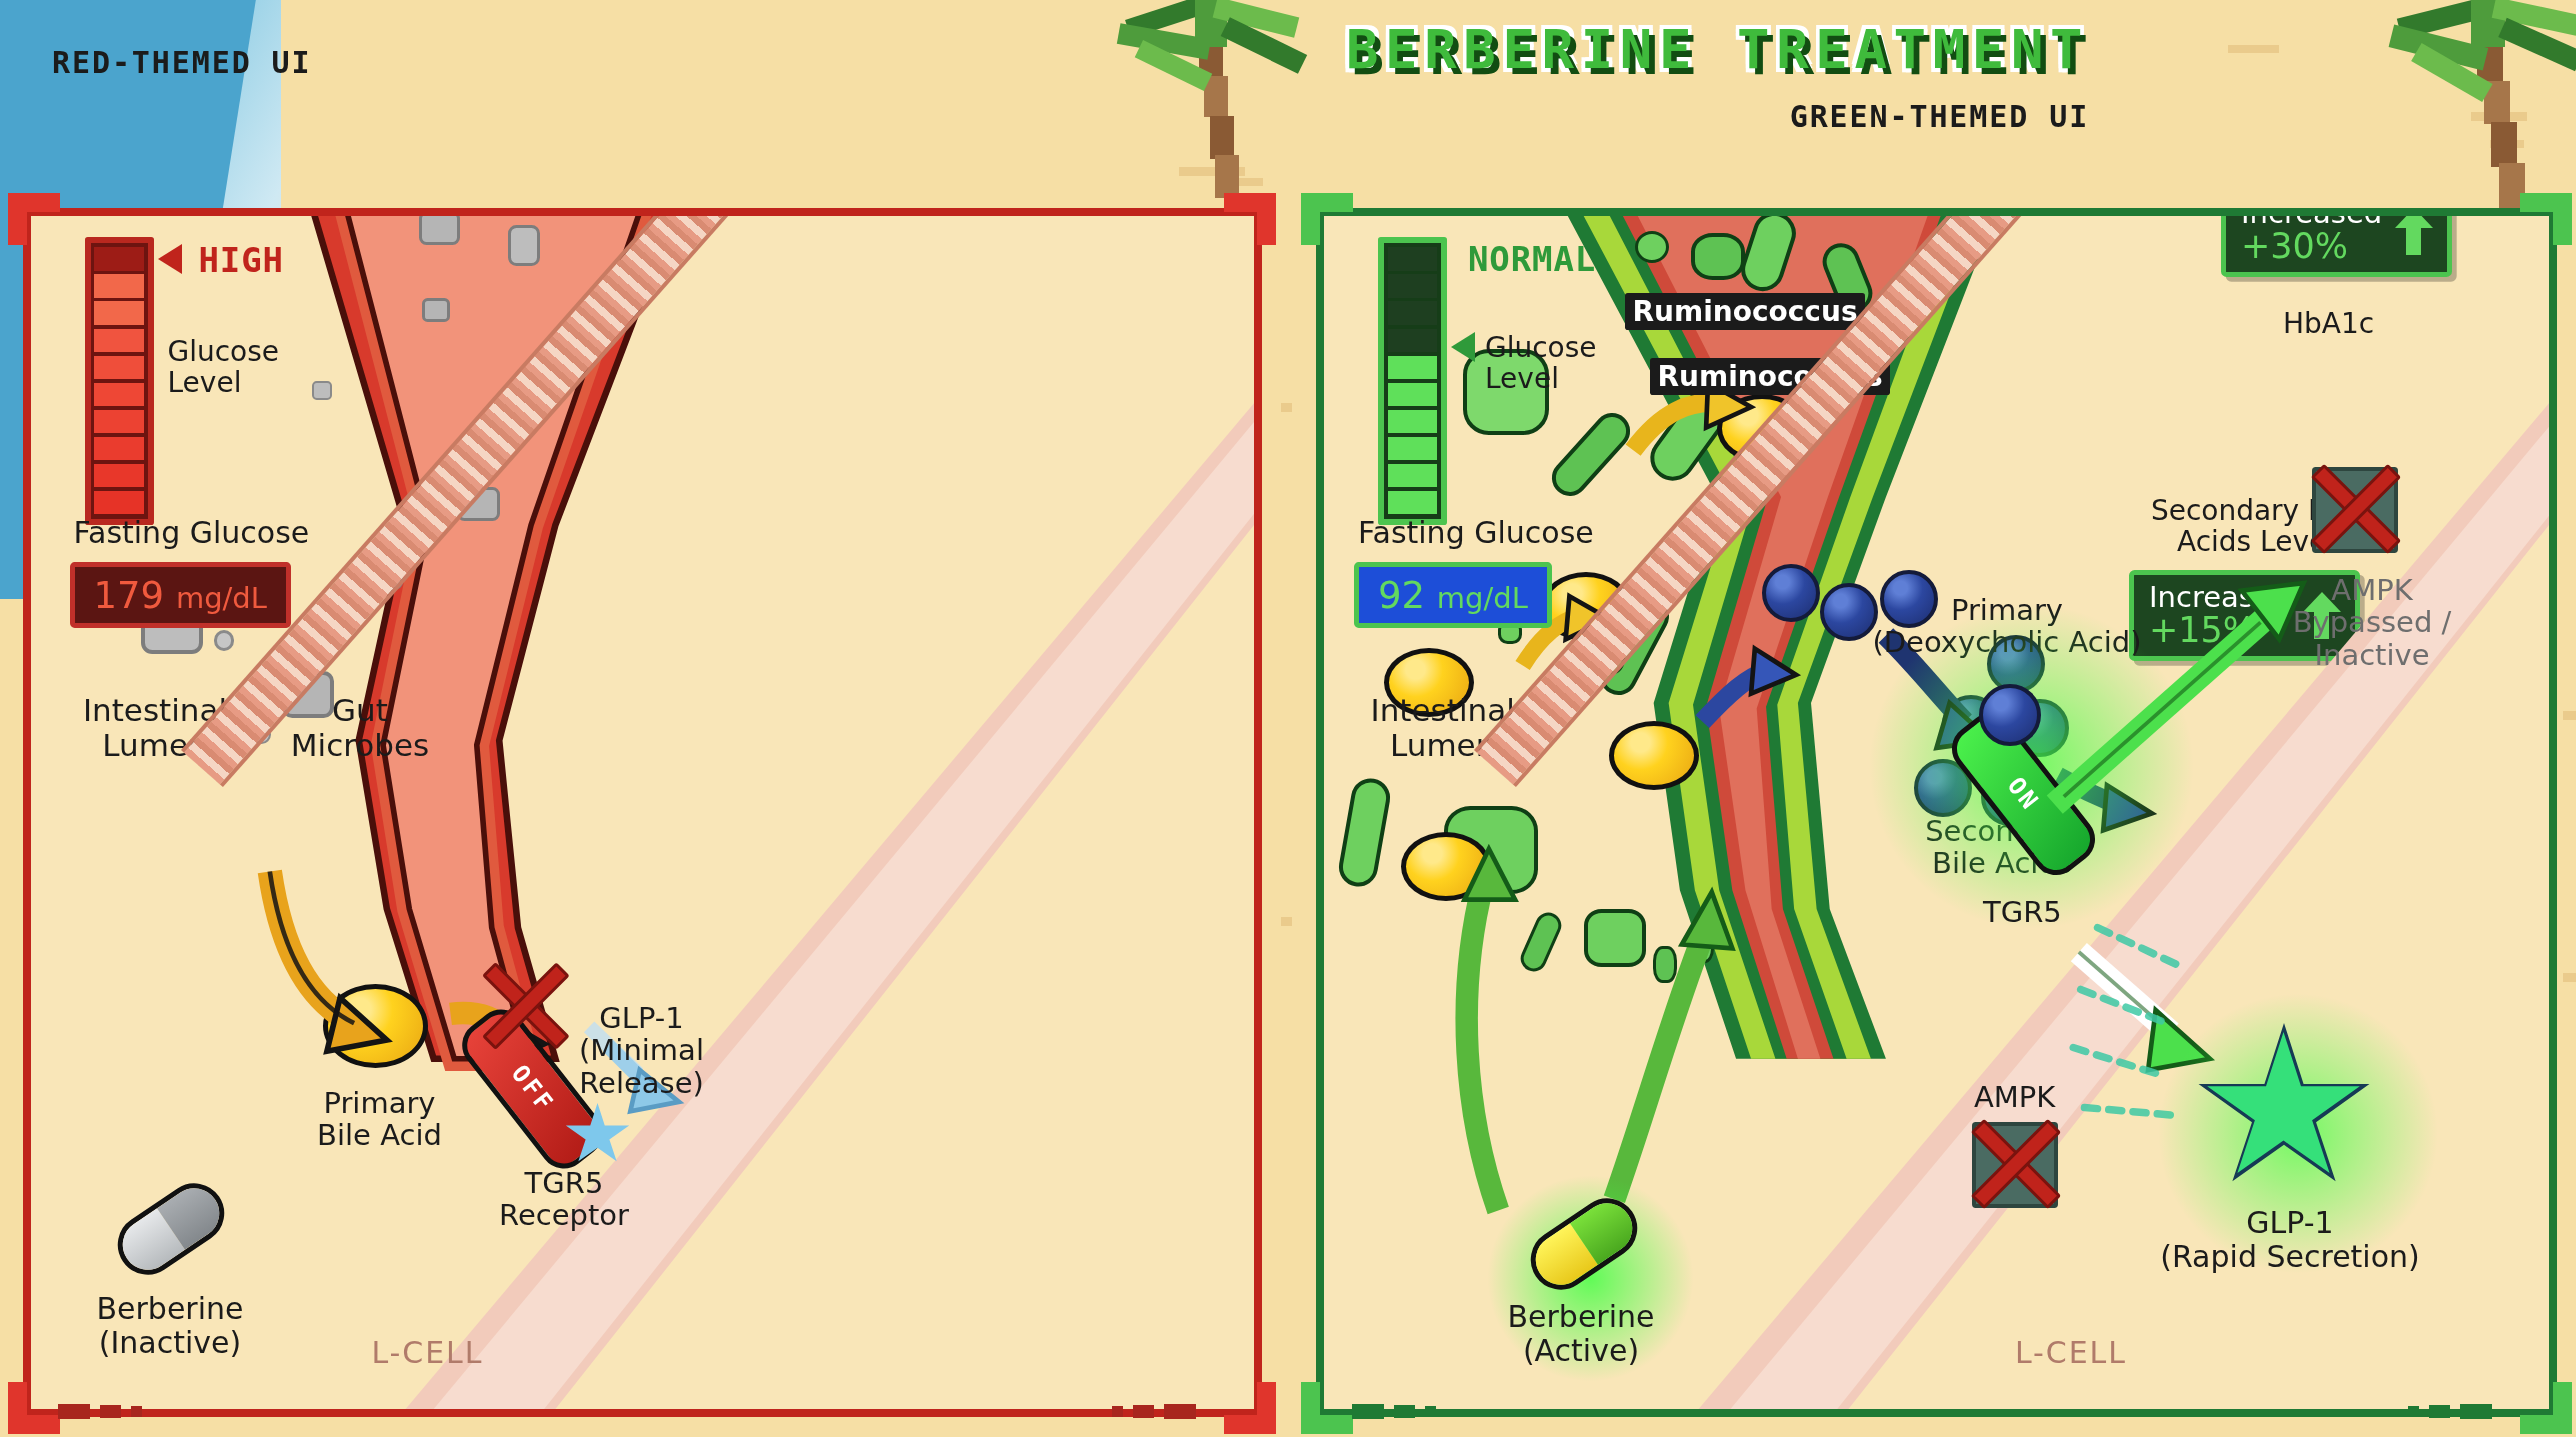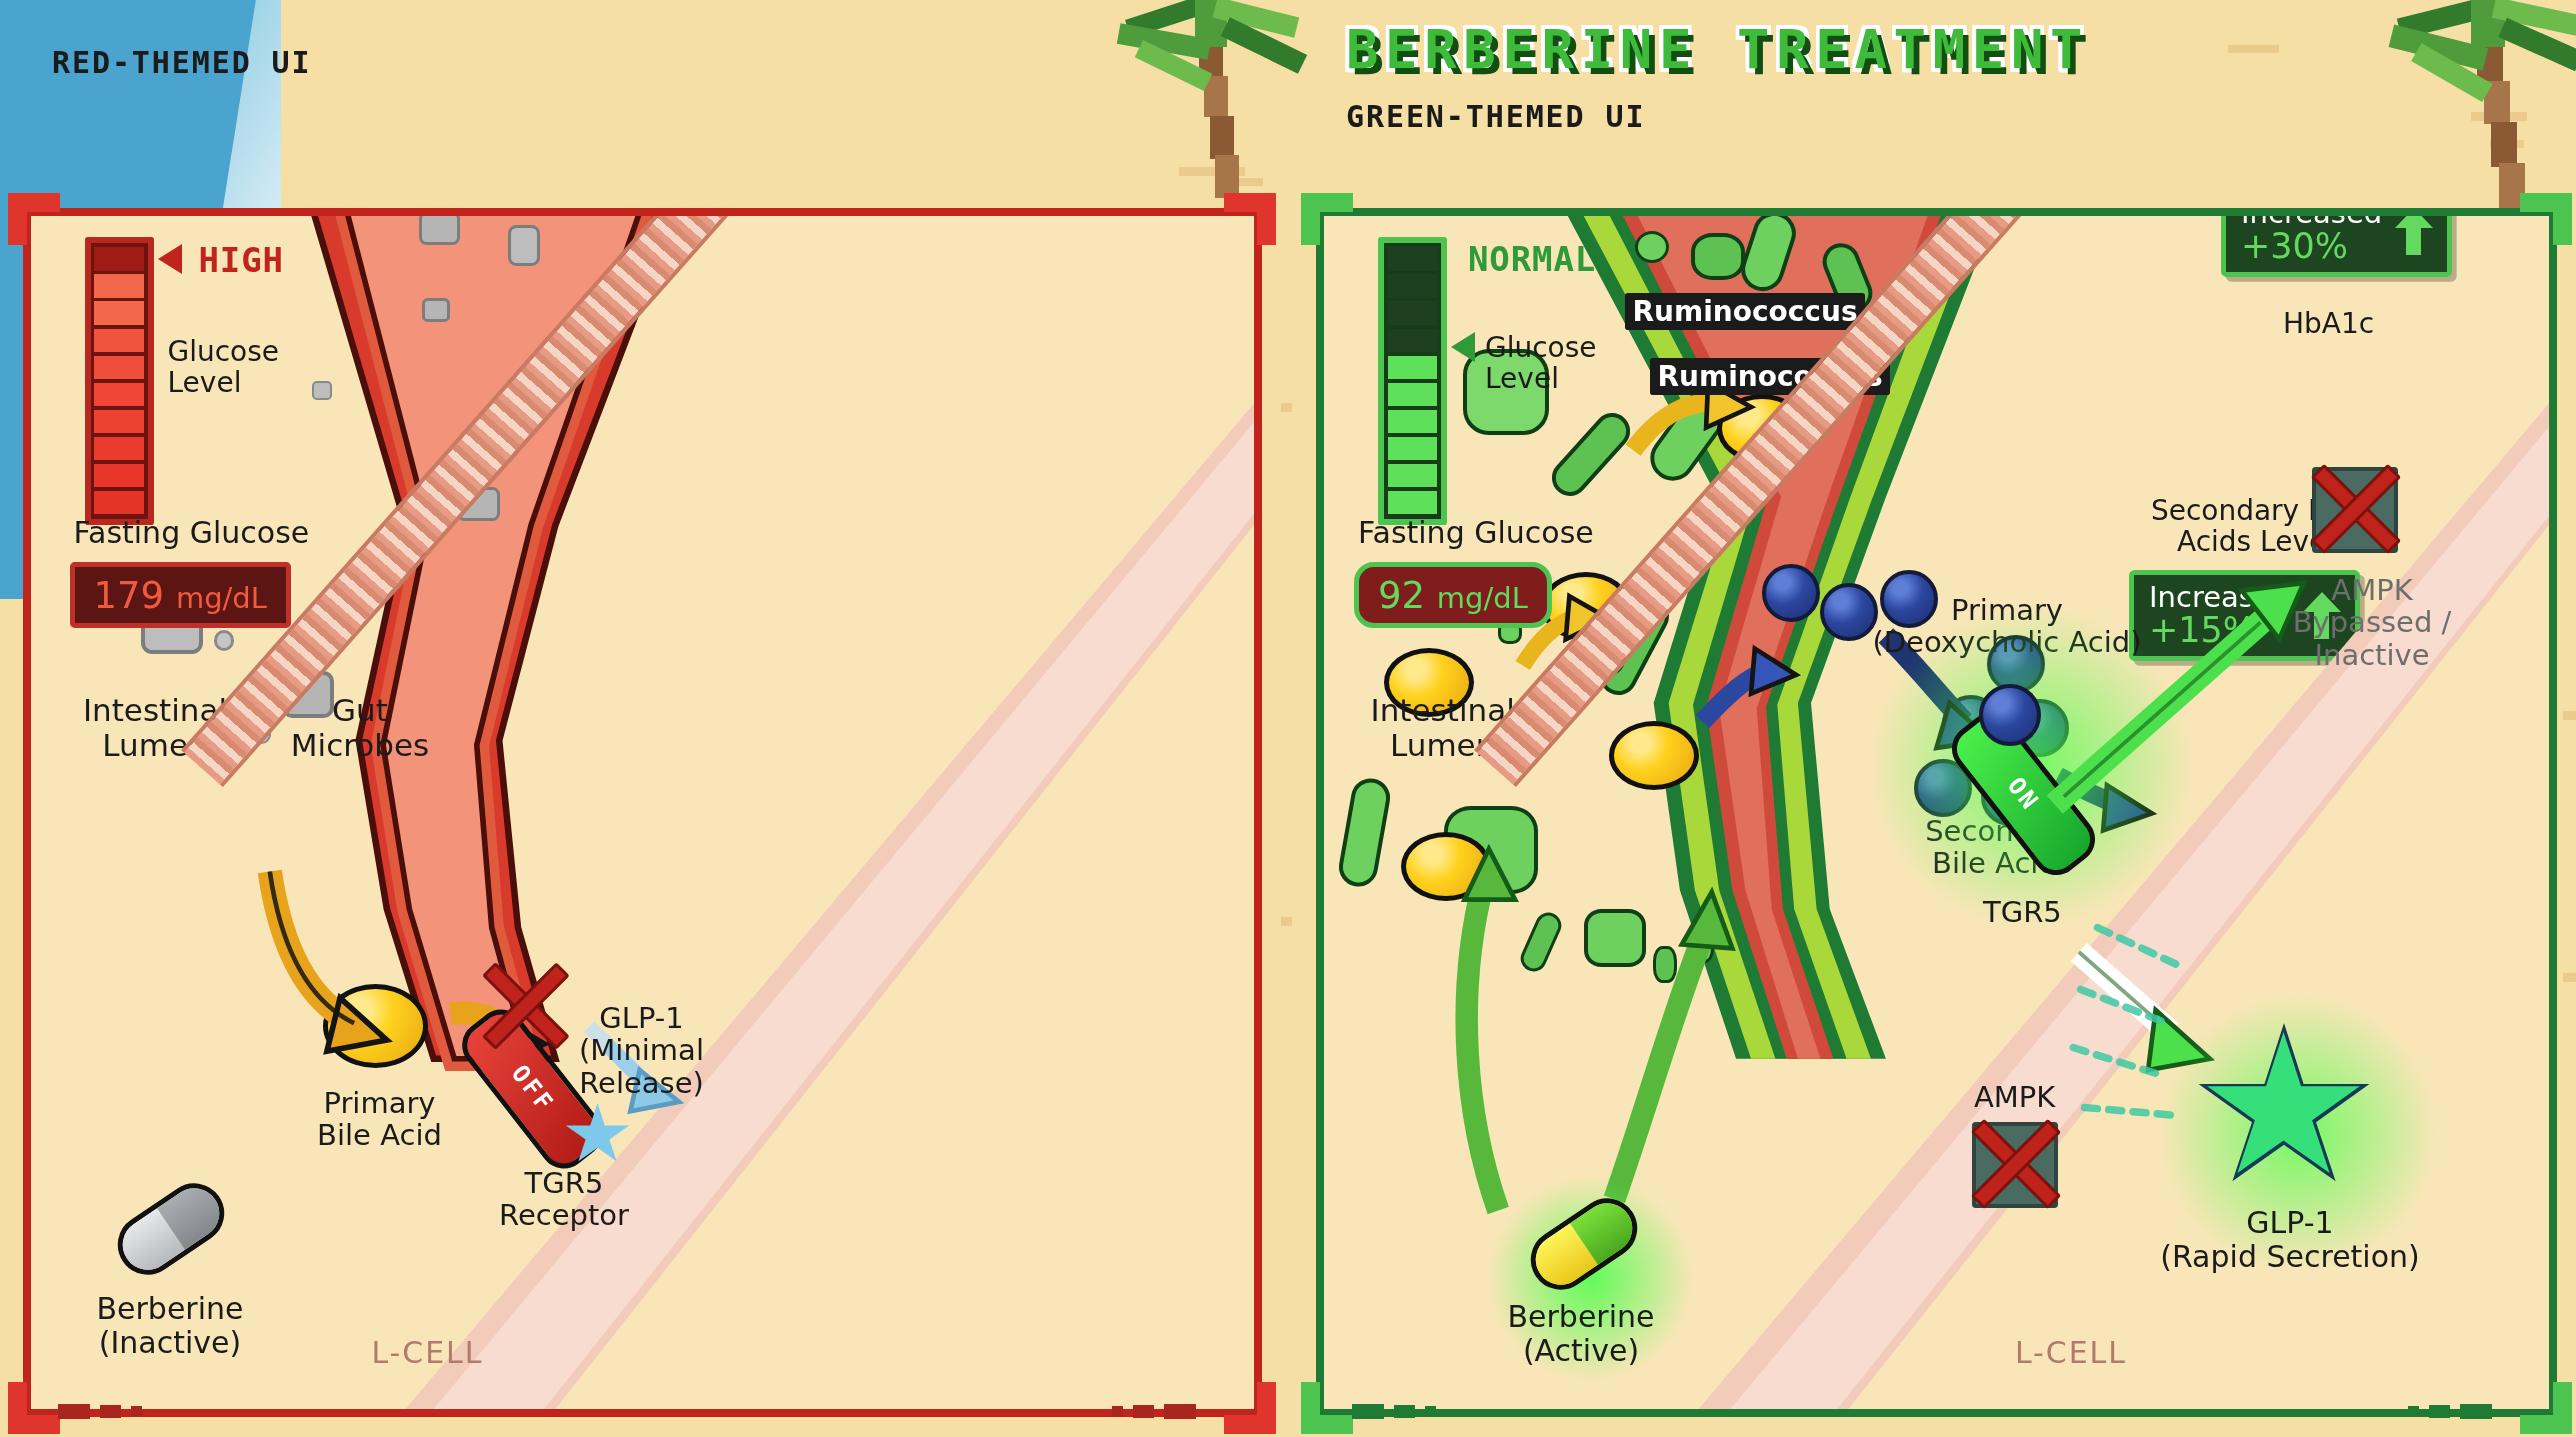--- a/index.html
+++ b/index.html
@@ -79,21 +79,21 @@
   .lbl { position:absolute; font-size:28px; color:#1b1b1b; line-height:1.12;
     font-family:"DejaVu Sans", sans-serif; }
   .lbl.c { text-align:center; }
 
   .statusword { position:absolute; font-family:"DejaVu Sans Mono", monospace;
     font-weight:bold; font-size:34px; letter-spacing:0.9px; }
 
   .readout { position:absolute; border:5.6px solid #c0302a; background:#5b1512;
     color:#f05a3e; padding:6.6px 19px; border-radius:4.7px;
     font-size:37px; font-family:"DejaVu Sans", sans-serif; }
-  .readout.g { border-color:#4cc44f; background:#7f1d1d; color:#63d95f;border-radius:20px; }
+  .readout.g { border-color:#4cc44f; background:#1d4ed8; color:#63d95f; }
   .readout .unit { font-size:29px; }
 
   .badge { position:absolute; border:5.6px solid #4cc44f; background:#1d4620;
     border-radius:5.6px; padding:6.6px 15px; display:flex; align-items:center; gap:13px;
     box-shadow:4.7px 4.7px 0 rgba(0,0,0,.25); }
   .badge .txt { line-height:1.06; }
   .badge .t1 { color:#ffffff; font-size:29px; }
   .badge .t2 { color:#63d95f; font-size:35px; }
   .arrow-up, .arrow-dn { width:37px; height:47px; position:relative; flex:0 0 37px; }
   .arrow-up::before { content:""; position:absolute; left:11.2px; top:17px;
@@ -190,21 +190,21 @@
     <div class="frond lt" style="left:15px;top:75px;width:82px;height:20.6px;transform:rotate(30deg);"></div>
     <div class="frond" style="left:75px;top:7.5px;width:34px;height:52px;"></div>
     <div class="frond lt" style="left:97px;top:19px;width:86px;height:20.6px;transform:rotate(12deg);"></div>
     <div class="frond dk" style="left:103px;top:47px;width:84px;height:20.6px;transform:rotate(24deg);"></div>
   </div>
 
   <div class="hdr" style="left:52px;top:22.5px;">
     <div class="subtitle" style="margin-top:22.5px;">RED-THEMED UI</div>
   </div>
 
-  <div class="hdr" style="left:1346px;top:22.5px;">
+  <div class="hdr" style="left:1346px;top:22.5px;text-align:right;">
     <div class="pixtitle green">BERBERINE TREATMENT</div>
     <div class="subtitle" style="margin-top:22.5px;">GREEN-THEMED UI</div>
   </div>
 
   <div class="panel red">
 
     <svg class="ov" viewBox="0 0 1306 1274" preserveAspectRatio="none">
       <path d="M 300 -10 L 690 -10 L 560 330 L 500 560 L 520 760 L 560 900 L 430 900 L 380 740 L 350 560 L 400 330 Z" fill="#d83a2c" stroke="#4a0f0a" stroke-width="7"></path>
       <path d="M 330 -10 L 660 -10 L 535 330 L 478 560 L 496 760 L 536 900 L 465 900 L 415 740 L 387 560 L 432 330 Z" fill="#f07b3f" stroke="none"></path>
       <path d="M 352 -10 L 640 -10 L 518 330 L 462 560 L 478 760 L 516 900 L 486 900 L 440 740 L 412 560 L 456 330 Z" fill="#ea5a40" stroke="none"></path>

